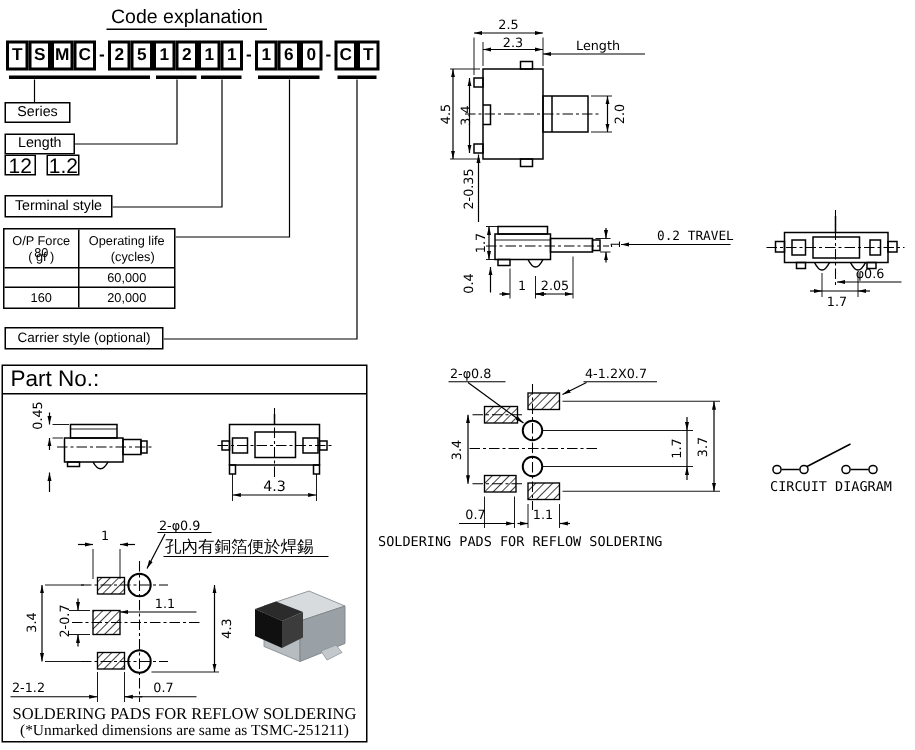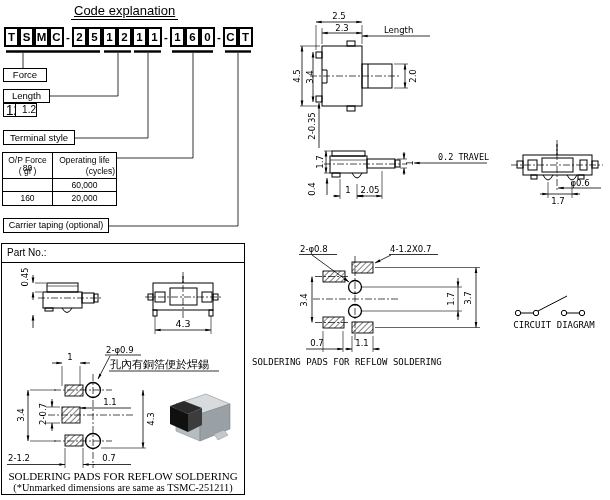--- a/index.html
+++ b/index.html
@@ -1,21 +1,21 @@
 <!DOCTYPE html>
 <html><head>
 <meta charset="utf-8">
 <style>
   html,body{margin:0;padding:0;background:#fff;}
   #canvas{position:relative;width:610px;height:500px;background:#fff;overflow:hidden;
           font-family:"Liberation Sans","DejaVu Sans",sans-serif;color:#000;}
   .abs{position:absolute;}
   #art{position:absolute;left:0;top:0;}
   
-  .title{font-size:13px;border-bottom:1px solid #000;padding:0 3px 1px;text-decoration:underline;}
+  .title{font-size:13px;border-bottom:1px solid #000;padding:0 3px 1px;}
   .cbox{border:2px solid #000;width:11px;height:16px;line-height:16px;text-align:center;
         font-weight:bold;font-size:11.5px;}
   .chyp{width:8px;height:20px;line-height:20px;text-align:center;font-weight:bold;font-size:11.5px;}
   .lblbox{border:1px solid #000;text-align:center;font-size:9.5px;background:#fff;}
   
   .ol{fill:none;stroke:#000;stroke-width:1;}
   .thin{fill:none;stroke:#000;stroke-width:0.6;}
   .dl{fill:none;stroke:#000;stroke-width:0.8;}
   .ul2{fill:none;stroke:#000;stroke-width:2.4;}
   .cl{fill:none;stroke:#000;stroke-width:0.7;stroke-dasharray:7 2 2 2;}
@@ -320,45 +320,45 @@
   <div class="abs cbox" style="left:147px;top:27px;">1</div>
   <div class="abs chyp" style="left:162px;top:27px;">-</div>
   <div class="abs cbox" style="left:170px;top:27px;">1</div>
   <div class="abs cbox" style="left:185px;top:27px;">6</div>
   <div class="abs cbox" style="left:200px;top:27px;">0</div>
   <div class="abs chyp" style="left:215px;top:27px;">-</div>
   <div class="abs cbox" style="left:223px;top:27px;">C</div>
   <div class="abs cbox" style="left:238px;top:27px;">T</div>
 </div>
 
-<div class="abs lblbox" style="left:3px;top:68px;width:42px;height:12px;line-height:12px;">Force</div>
+<div class="abs lblbox" style="left:3px;top:68px;width:42px;height:12px;line-height:12px;">Series</div>
 <div class="abs lblbox" style="left:3px;top:89px;width:45px;height:12px;line-height:12px;">Length</div>
 <div class="abs lblbox" style="left:3px;top:103px;width:19px;height:12px;line-height:12px;font-size:14px;">12</div>
-<div class="abs lblbox" style="left:15px;top:103px;width:20px;height:12px;line-height:12px;font-size:10px;text-align:right;">1.2</div>
+<div class="abs lblbox" style="left:31px;top:103px;width:20px;height:12px;line-height:12px;font-size:14px;text-align:right;">1.2</div>
 <div class="abs lblbox" style="left:3px;top:130px;width:70px;height:13px;line-height:13px;">Terminal style</div>
 
 <div class="abs" style="left:2px;top:152px;width:113px;height:52px;border:1px solid #000;background:#fff;">
   <div class="abs" style="left:49px;top:0;width:1px;height:52px;background:#000;"></div>
   <div class="abs" style="left:0;top:25px;width:113px;height:1px;background:#000;"></div>
   <div class="abs" style="left:0;top:38px;width:113px;height:1px;background:#000;"></div>
   <div class="cell" style="left:0;top:2px;width:49px;">O/P Force</div>
   <div class="cell" style="left:0;top:13px;width:49px;text-align:center;">( gf )</div>
   <div class="cell" style="left:50px;top:2px;width:63px;">Operating life</div>
-  <div class="cell" style="left:66px;top:13px;width:63px;">(cycles)</div>
+  <div class="cell" style="left:54px;top:13px;width:63px;">(cycles)</div>
   <div class="cell" style="left:0;top:10px;width:49px;">80</div>
   <div class="cell" style="left:50px;top:27px;width:63px;">60,000</div>
   <div class="cell" style="left:0;top:40px;width:49px;">160</div>
   <div class="cell" style="left:50px;top:40px;width:63px;">20,000</div>
 </div>
 
-<div class="abs lblbox" style="left:3px;top:218px;width:104px;height:13px;line-height:13px;font-size:9px;">Carrier taping (optional)</div>
+<div class="abs lblbox" style="left:3px;top:218px;width:104px;height:13px;line-height:13px;font-size:9px;">Carrier style (optional)</div>
 
 <div class="abs" style="left:1px;top:243px;width:242px;height:250px;border:1px solid #000;">
   <div class="abs" style="left:0;top:0;width:242px;height:18px;border-bottom:1px solid #000;">
-    <div class="abs" style="left:5px;top:0;line-height:18px;font-size:10px;">Part No.:</div>
+    <div class="abs" style="left:5px;top:0;line-height:18px;font-size:15px;">Part No.:</div>
   </div>
   <div class="abs serif" style="left:0;top:226px;width:242px;text-align:center;font-size:11px;">SOLDERING PADS FOR REFLOW SOLDERING</div>
   <div class="abs serif" style="left:0;top:238px;width:242px;text-align:center;font-size:10.3px;">(*Unmarked dimensions are same as TSMC-251211)</div>
 </div>
 
 <div class="abs monodiv" style="left:252px;top:357px;font-size:9px;white-space:nowrap;">SOLDERING PADS FOR REFLOW SOLDERING</div>
 <div class="abs monodiv" style="left:508px;top:320px;width:92px;text-align:center;font-size:9px;">CIRCUIT DIAGRAM</div>
 
 </div>
 

